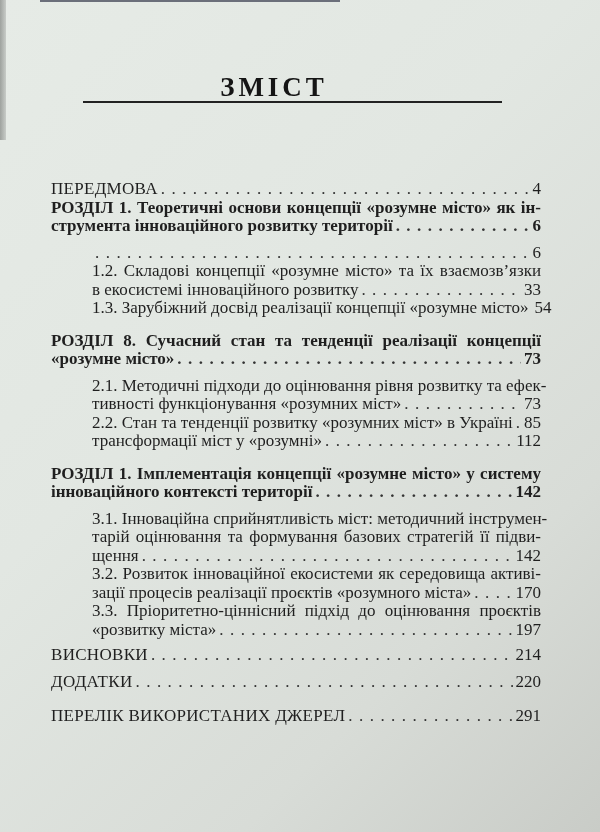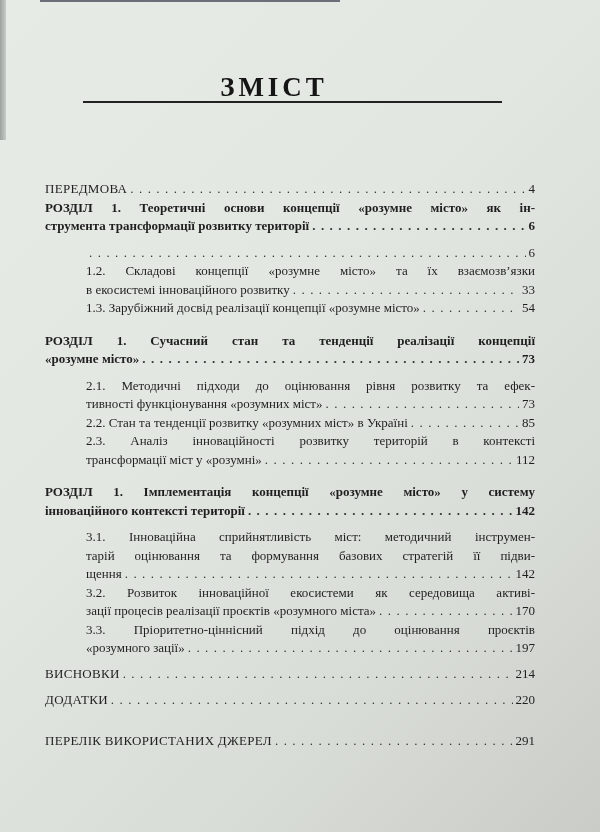--- a/index.html
+++ b/index.html
@@ -19,21 +19,21 @@
   }
   .title {
     position: absolute; left: 0; width: 548px; top: 72px;
     text-align: center; font-weight: bold; font-size: 27px; letter-spacing: 4px;
     color: #151515;
   }
   .title-rule {
     position: absolute; left: 83px; width: 419px; top: 101px; height: 2px;
     background: #222;
   }
-  .toc { position: absolute; left: 45px; width: 490px; top: 180px; font-size: 13px; line-height: 18.5px; }
+  .toc { position: absolute; left: 51px; width: 490px; top: 180px; font-size: 17px; line-height: 18.5px; }
   .entry { position: relative; }
   .line { display: flex; align-items: baseline; white-space: nowrap; }
   .line .txt { flex: 0 0 auto; }
   .line .dots { flex: 1 1 auto; overflow: hidden; color: #333; letter-spacing: 3.2px; margin: 0 3px; }
   .line .dots::before { content: ". . . . . . . . . . . . . . . . . . . . . . . . . . . . . . . . . . . . . . . . . . . . . . . . . . . . . . . . . . . . . . . . . . . . . . ."; letter-spacing: 0; word-spacing: 2.2px; }
   .line .pg { flex: 0 0 auto; text-align: right; }
   .just { text-align: justify; text-align-last: justify; white-space: nowrap; display: block; }
   .chapter { font-weight: bold; }
   .sub { padding-left: 41px; }
   .gap-s { }
@@ -56,21 +56,21 @@
     <div class="line">
       <span class="txt smallcaps">ПЕРЕДМОВА</span>
       <span class="dots"></span>
       <span class="pg">4</span>
     </div>
   </div>
 
   <div class="entry chapter gap-s">
     <span class="just">РОЗДІЛ 1. Теоретичні основи концепції «розумне місто» як ін-</span>
     <div class="line">
-      <span class="txt">струмента трансформації розвитку території</span>
+      <span class="txt">струмента інноваційного розвитку території</span>
       <span class="dots"></span>
       <span class="pg">6</span>
     </div>
   </div>
 
   <div class="entry sub gap-l">
     <div class="line">
       <span class="dots"></span>
       <span class="pg">6</span>
     </div>
@@ -85,21 +85,21 @@
   </div>
   <div class="entry sub">
     <div class="line">
       <span class="txt">1.3. Зарубіжний досвід реалізації концепції «розумне місто»</span>
       <span class="dots"></span>
       <span class="pg">54</span>
     </div>
   </div>
 
   <div class="entry chapter gap-m">
-    <span class="just">РОЗДІЛ 1. Сучасний стан та тенденції реалізації концепції</span>
+    <span class="just">РОЗДІЛ 8. Сучасний стан та тенденції реалізації концепції</span>
     <div class="line">
       <span class="txt">«розумне місто»</span>
       <span class="dots"></span>
       <span class="pg">73</span>
     </div>
   </div>
 
   <div class="entry sub gap-l">
     <span class="just">2.1. Методичні підходи до оцінювання рівня розвитку та ефек-</span>
     <div class="line">
@@ -109,21 +109,20 @@
     </div>
   </div>
   <div class="entry sub">
     <div class="line">
       <span class="txt">2.2. Стан та тенденції розвитку «розумних міст» в Україні</span>
       <span class="dots"></span>
       <span class="pg">85</span>
     </div>
   </div>
   <div class="entry sub">
-    <span class="just">2.3. Аналіз інноваційності розвитку територій в контексті</span>
     <div class="line">
       <span class="txt">трансформації міст у «розумні»</span>
       <span class="dots"></span>
       <span class="pg">112</span>
     </div>
   </div>
 
   <div class="entry chapter gap-m">
     <span class="just">РОЗДІЛ 1. Імплементація концепції «розумне місто» у систему</span>
     <div class="line">
@@ -146,41 +145,41 @@
     <span class="just">3.2. Розвиток інноваційної екосистеми як середовища активі-</span>
     <div class="line">
       <span class="txt">зації процесів реалізації проєктів «розумного міста»</span>
       <span class="dots"></span>
       <span class="pg">170</span>
     </div>
   </div>
   <div class="entry sub">
     <span class="just">3.3. Пріоритетно-ціннісний підхід до оцінювання проєктів</span>
     <div class="line">
-      <span class="txt">«розумного зації»</span>
+      <span class="txt">«розвитку міста»</span>
       <span class="dots"></span>
       <span class="pg">197</span>
     </div>
   </div>
 
   <div class="entry gap-l" style="margin-top:7px">
     <div class="line">
       <span class="txt smallcaps">ВИСНОВКИ</span>
       <span class="dots"></span>
       <span class="pg">214</span>
     </div>
   </div>
   <div class="entry" style="margin-top:8px">
     <div class="line">
       <span class="txt smallcaps">ДОДАТКИ</span>
       <span class="dots"></span>
       <span class="pg">220</span>
     </div>
   </div>
-  <div class="entry" style="margin-top:22px">
+  <div class="entry" style="margin-top:16px">
     <div class="line">
       <span class="txt smallcaps">ПЕРЕЛІК ВИКОРИСТАНИХ ДЖЕРЕЛ</span>
       <span class="dots"></span>
       <span class="pg">291</span>
     </div>
   </div>
 
 </div>
 
 </body></html>

